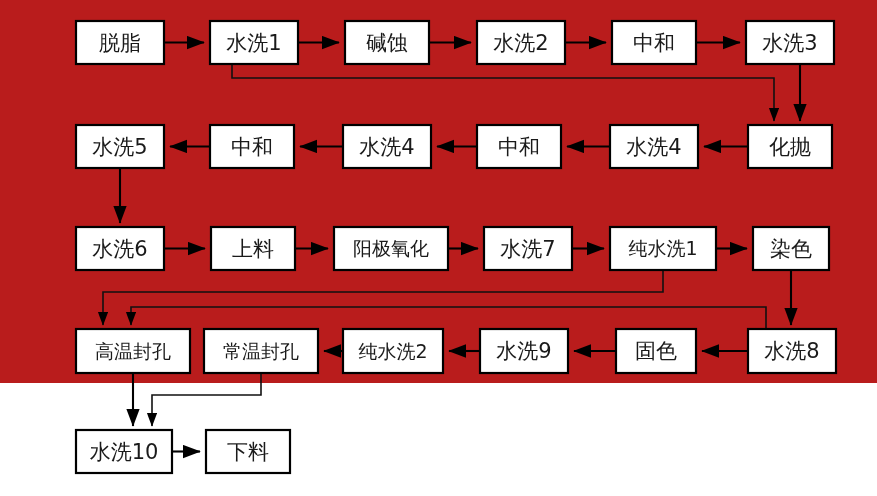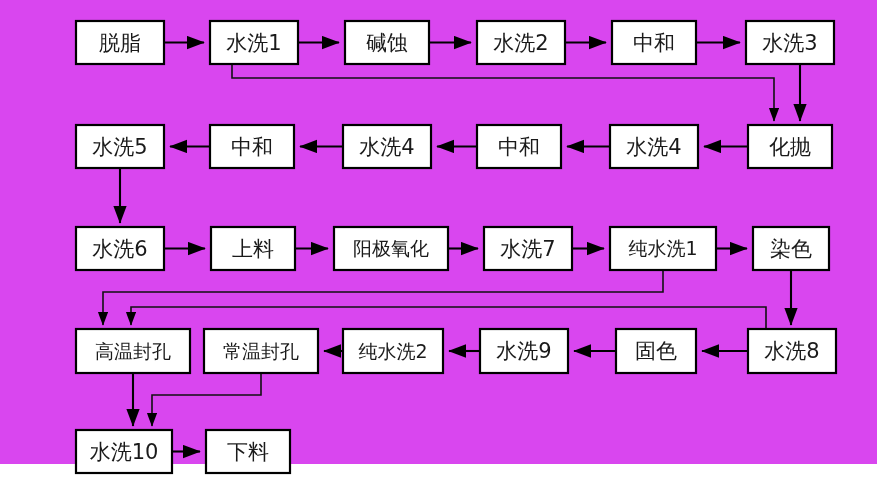--- a/index.html
+++ b/index.html
@@ -9,22 +9,22 @@
   }
   body {
     width: 877px;
     height: 496px;
     font-family: "DejaVu Sans", "Liberation Sans", sans-serif;
     overflow: hidden;
   }
   #diagram-root {
     position: relative;
     width: 877px;
-    height: 464px;
-    background: #d946ef;
+    height: 383px;
+    background: #b91c1c;
   }
   svg.flow-svg {
     position: absolute;
     left: 0;
     top: 0;
     width: 877px;
     height: 496px;
     display: block;
   }
   .node-rect {

